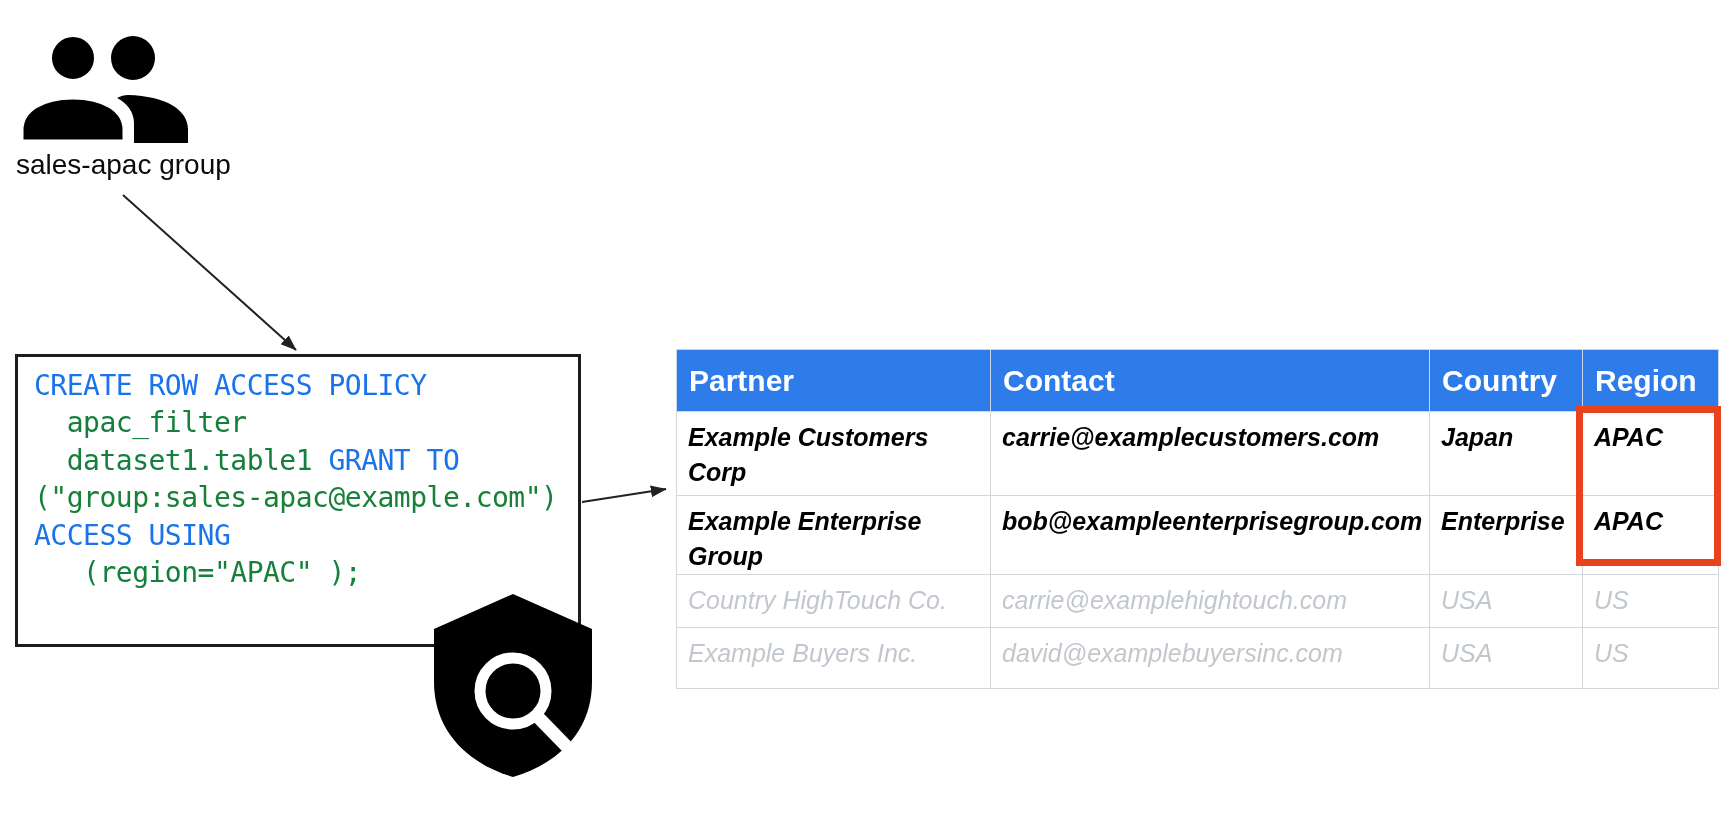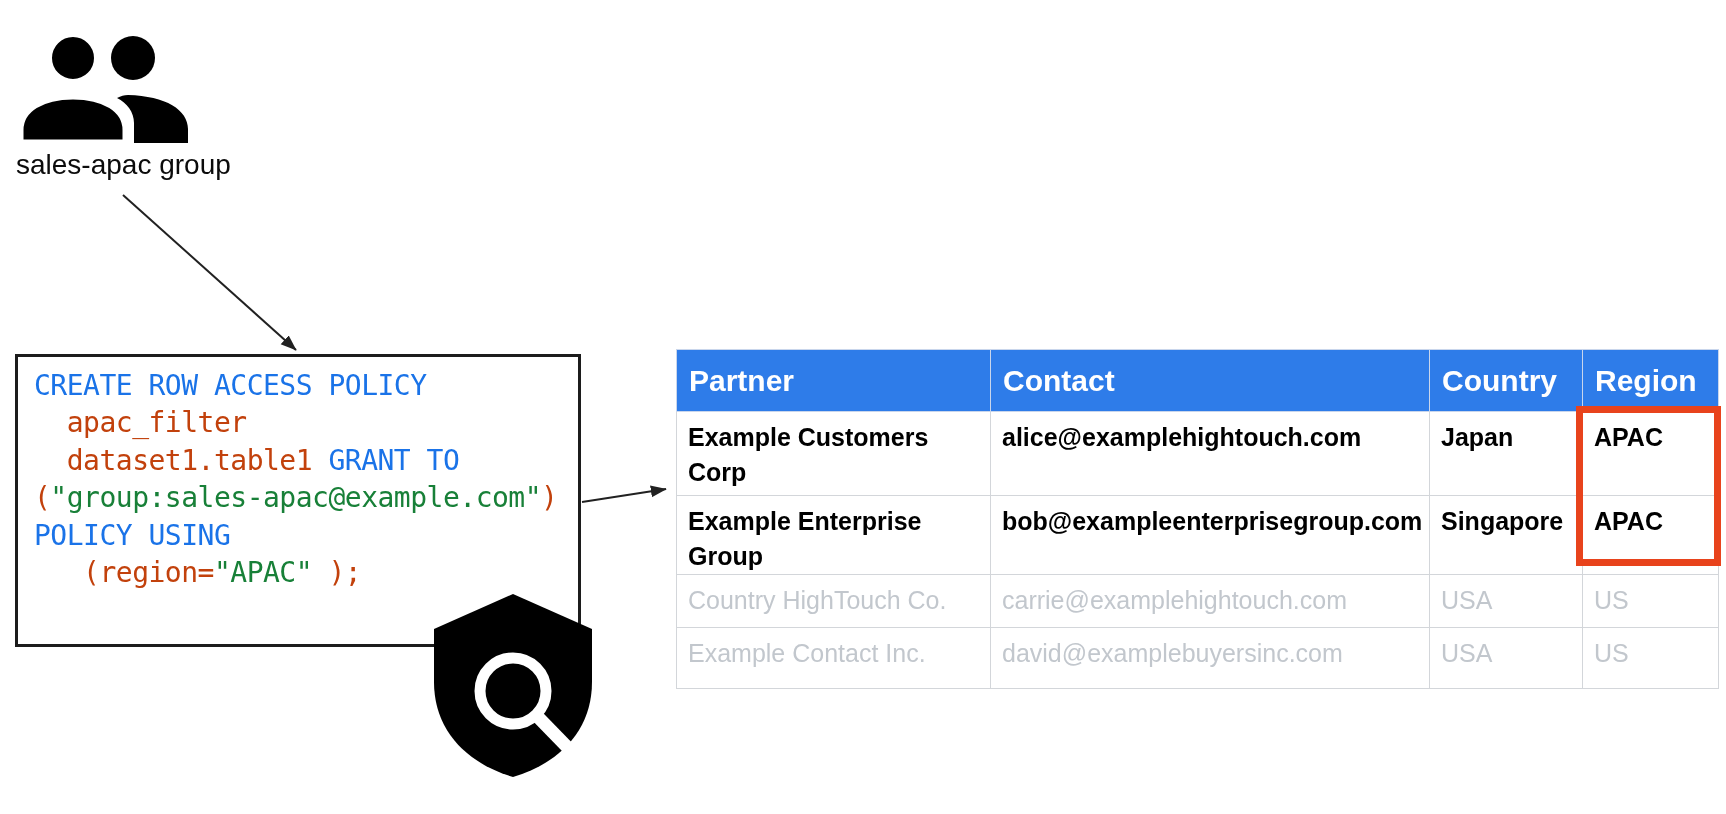--- a/index.html
+++ b/index.html
@@ -19,39 +19,39 @@
   
   #policy-box {
     position:absolute; left:15px; top:354px; width:566px; height:293px;
     background:#ffffff; border:3px solid #1c1c1c; padding:10px 4px 0 16px;
   }
   #policy-box .code {
     font-family:"DejaVu Sans Mono", monospace;
     font-size:28px; line-height:37.4px; white-space:pre; letter-spacing:-0.5px;
   }
   .tok-kw { color:#1A73E8; }
-  .tok-pl { color:#c2410c; }
+  .tok-pl { color:#15803d; }
   .tok-st { color:#188038; }
 
   
   #shield-icon { position:absolute; left:430px; top:594px; width:166px; height:184px; }
 
   
   #partners-table {
     position:absolute; left:676px; top:349px;
     border-collapse:collapse; table-layout:fixed; width:1042px;
   }
   #partners-table td, #partners-table th { border:1px solid #d3d6da; }
   #partners-table th {
     background:#2E7CE9; color:#ffffff; font-size:30px; font-weight:bold;
     text-align:left; padding:0 0 0 12px; height:62px; border-color:#c9d6ec;
   }
   #partners-table td {
     vertical-align:top; padding:8px 8px 0 11px;
-    font-size:25px; line-height:35px;
+    font-size:25px; line-height:35px;font-style:italic;
   }
   tr.row-granted td { color:#000000; font-weight:bold; }
   tr.row-filtered td { color:#C2C7CD; font-weight:normal; }
   td.nowrap { white-space:nowrap; }
   #partners-table tr.r1 { height:84px; }
   #partners-table tr.r2 { height:73px; }
   #partners-table tr.r3 { height:53px; }
   #partners-table tr.r4 { height:61px; }
 
   
@@ -83,21 +83,21 @@
     </defs>
     <line x1="123" y1="195" x2="296" y2="350" stroke="#212121" stroke-width="2" marker-end="url(#ah)"></line>
     <line x1="582" y1="502" x2="666" y2="489" stroke="#212121" stroke-width="2" marker-end="url(#ah)"></line>
   </svg>
 
   <div id="policy-box">
     <div class="code"><span class="tok-kw">CREATE ROW ACCESS POLICY</span></div>
     <div class="code"><span class="tok-pl">  apac_filter</span></div>
     <div class="code"><span class="tok-pl">  dataset1.table1 </span><span class="tok-kw">GRANT TO</span></div>
     <div class="code"><span class="tok-pl">(</span><span class="tok-st">"group:sales-apac@example.com"</span><span class="tok-pl">)</span></div>
-    <div class="code"><span class="tok-kw">POLICY USING</span></div>
+    <div class="code"><span class="tok-kw">ACCESS USING</span></div>
     <div class="code"><span class="tok-pl">   (region=</span><span class="tok-st">"APAC"</span><span class="tok-pl"> );</span></div>
   </div>
 
   <svg id="shield-icon" viewBox="0 0 166 184">
     <path d="M83,0 L162,35 L162,88 C162,136 130,169 83,183 C36,169 4,136 4,88 L4,35 Z" fill="#000"></path>
     <circle cx="83" cy="97" r="33" fill="none" stroke="#fff" stroke-width="11"></circle>
     <line x1="106" y1="121" x2="143" y2="159" stroke="#fff" stroke-width="13"></line>
   </svg>
 
   <table id="partners-table">
@@ -109,38 +109,38 @@
       </colgroup>
     <tbody>
         <tr>
       <th>Partner</th>
       <th>Contact</th>
       <th>Country</th>
       <th>Region</th>
     </tr>
     <tr class="row-granted r1">
       <td>Example Customers Corp</td>
-      <td class="nowrap">alice@examplehightouch.com</td>
+      <td class="nowrap">carrie@examplecustomers.com</td>
       <td class="nowrap">Japan</td>
       <td class="nowrap">APAC</td>
     </tr>
     <tr class="row-granted r2">
       <td>Example Enterprise Group</td>
       <td class="nowrap">bob@exampleenterprisegroup.com</td>
-      <td class="nowrap">Singapore</td>
+      <td class="nowrap">Enterprise</td>
       <td class="nowrap">APAC</td>
     </tr>
     <tr class="row-filtered r3">
       <td>Country HighTouch Co.</td>
       <td class="nowrap">carrie@examplehightouch.com</td>
       <td class="nowrap">USA</td>
       <td class="nowrap">US</td>
     </tr>
     <tr class="row-filtered r4">
-      <td>Example Contact Inc.</td>
+      <td>Example Buyers Inc.</td>
       <td class="nowrap">david@examplebuyersinc.com</td>
       <td class="nowrap">USA</td>
       <td class="nowrap">US</td>
     </tr>
   </tbody>
     </table>
 
   <div id="region-highlight"></div>
 
 </div>

